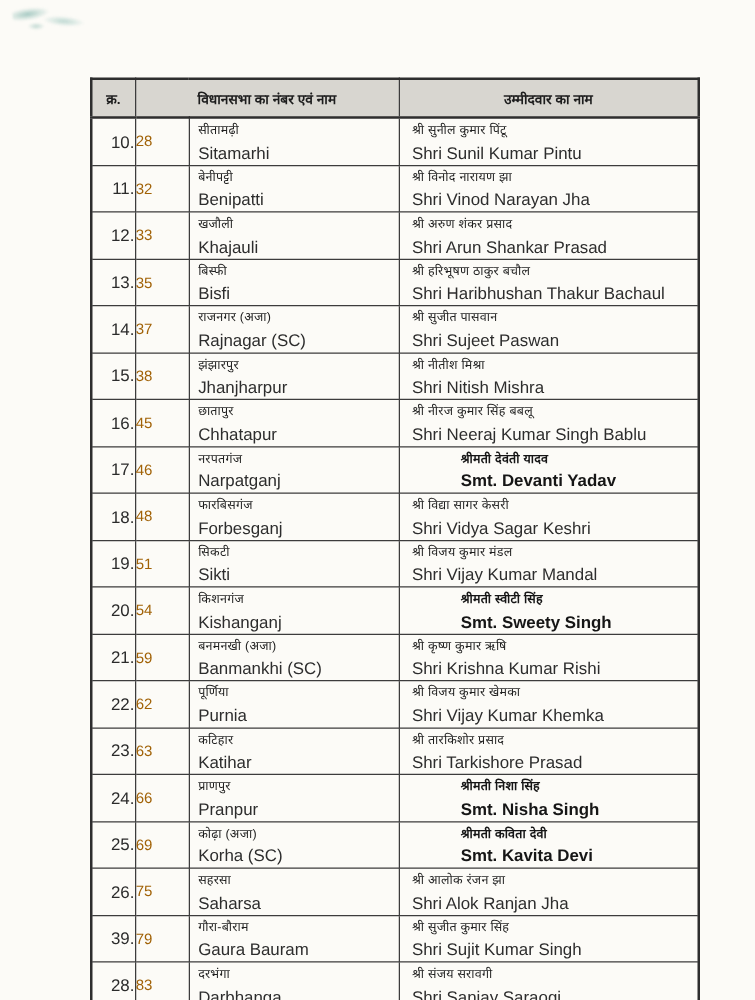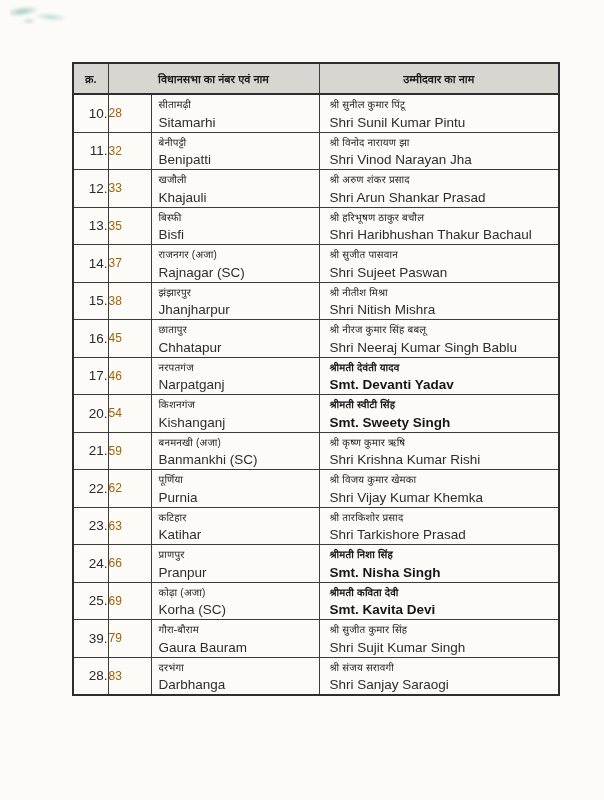--- a/index.html
+++ b/index.html
@@ -84,20 +84,21 @@
   .en {
     font-size: 13.5px;
     line-height: 17px;
     color: #2d2d2d;
     white-space: nowrap;
   }
   tr.bold-cand td.cd .hi,
   tr.bold-cand td.cd .en {
     font-weight: 700;
     color: #161616;
+    margin-left: 39px;
   }
 </style>
 </head>
 <body>
 
 <div class="page">
   <div class="smudge s1"></div>
   <div class="smudge s2"></div>
   <div class="smudge s3"></div>
 
@@ -205,20 +206,44 @@
           <td class="no">46</td>
           <td class="nm">
             <div class="hi">नरपतगंज</div>
             <div class="en">Narpatganj</div>
           </td>
           <td class="cd">
             <div class="hi">श्रीमती देवंती यादव</div>
             <div class="en">Smt. Devanti Yadav</div>
           </td>
         </tr>
+        <tr>
+          <td class="sl">18.</td>
+          <td class="no">48</td>
+          <td class="nm">
+            <div class="hi">फारबिसगंज</div>
+            <div class="en">Forbesganj</div>
+          </td>
+          <td class="cd">
+            <div class="hi">श्री विद्या सागर केसरी</div>
+            <div class="en">Shri Vidya Sagar Keshri</div>
+          </td>
+        </tr>
+        <tr>
+          <td class="sl">19.</td>
+          <td class="no">51</td>
+          <td class="nm">
+            <div class="hi">सिकटी</div>
+            <div class="en">Sikti</div>
+          </td>
+          <td class="cd">
+            <div class="hi">श्री विजय कुमार मंडल</div>
+            <div class="en">Shri Vijay Kumar Mandal</div>
+          </td>
+        </tr>
         <tr class="bold-cand">
           <td class="sl">20.</td>
           <td class="no">54</td>
           <td class="nm">
             <div class="hi">किशनगंज</div>
             <div class="en">Kishanganj</div>
           </td>
           <td class="cd">
             <div class="hi">श्रीमती स्वीटी सिंह</div>
             <div class="en">Smt. Sweety Singh</div>
@@ -275,20 +300,32 @@
         <tr class="bold-cand">
           <td class="sl">25.</td>
           <td class="no">69</td>
           <td class="nm">
             <div class="hi">कोढ़ा (अजा)</div>
             <div class="en">Korha (SC)</div>
           </td>
           <td class="cd">
             <div class="hi">श्रीमती कविता देवी</div>
             <div class="en">Smt. Kavita Devi</div>
+          </td>
+        </tr>
+        <tr>
+          <td class="sl">26.</td>
+          <td class="no">75</td>
+          <td class="nm">
+            <div class="hi">सहरसा</div>
+            <div class="en">Saharsa</div>
+          </td>
+          <td class="cd">
+            <div class="hi">श्री आलोक रंजन झा</div>
+            <div class="en">Shri Alok Ranjan Jha</div>
           </td>
         </tr>
         <tr>
           <td class="sl">39.</td>
           <td class="no">79</td>
           <td class="nm">
             <div class="hi">गौरा-बौराम</div>
             <div class="en">Gaura Bauram</div>
           </td>
           <td class="cd">

